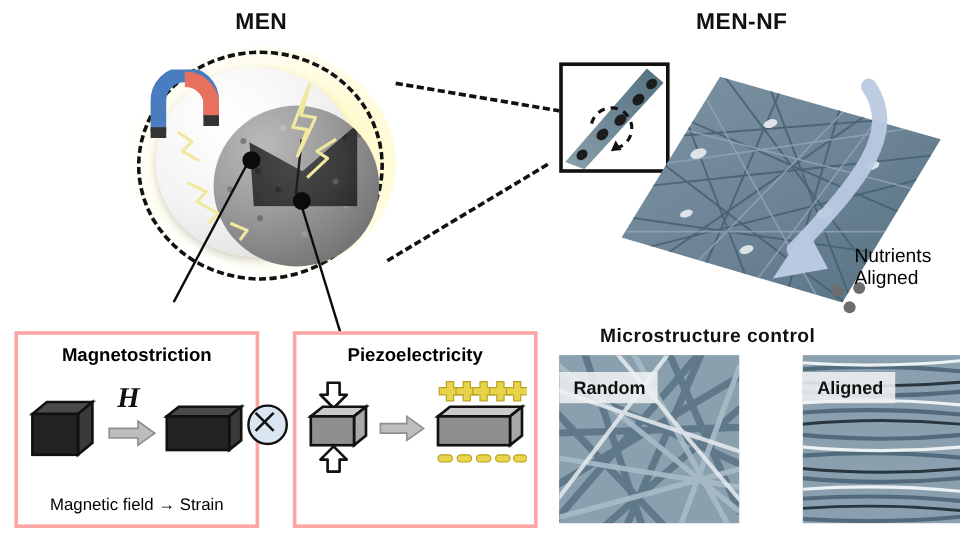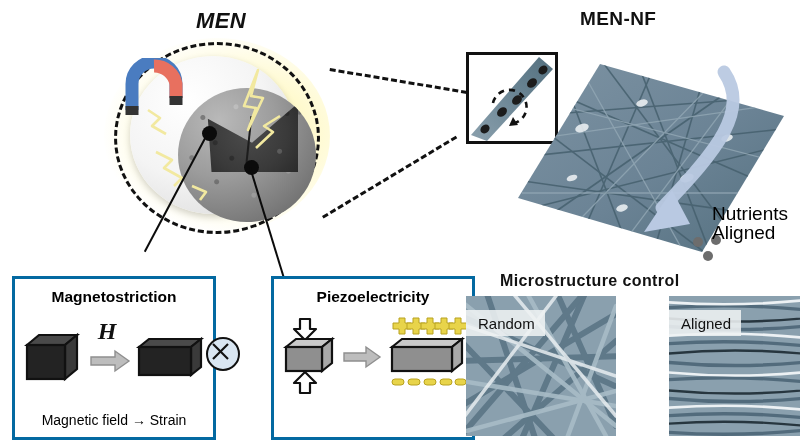--- a/index.html
+++ b/index.html
@@ -1,20 +1,20 @@
 <!DOCTYPE html>
 <html><head>
 <meta charset="utf-8">
 <style>
   html,body{margin:0;padding:0;background:#ffffff;}
   body{width:800px;height:445px;overflow:hidden;font-family:"Liberation Sans",sans-serif;color:#000;}
   #fig{position:relative;width:800px;height:445px;background:#fff;}
 
   .ttl{position:absolute;font-weight:bold;letter-spacing:.4px;color:#111;white-space:nowrap;}
-  #men-title{left:196px;top:8px;font-size:22px;font-style:italic;}
+  #men-title{left:196px;top:8px;font-size:19px;}
   #mennf-title{left:580px;top:8px;font-size:19px;}
   #micro-title{left:500px;top:272px;font-size:16px;}
 
   
   #np-wrap{position:absolute;left:96px;top:36px;width:240px;height:200px;}
   #glow{position:absolute;left:8px;top:2px;width:226px;height:196px;border-radius:50%;
         background:radial-gradient(ellipse at 62% 48%, rgba(255,244,150,.85) 0%, rgba(255,246,170,.45) 42%, rgba(255,250,200,0) 72%);}
   #dashed-circle{position:absolute;left:18px;top:6px;width:200px;height:186px;border:3px dashed #111;border-radius:50%;}
   #shell-outer{position:absolute;left:34px;top:20px;width:166px;height:158px;border-radius:50%;
      background:radial-gradient(circle at 35% 28%, #ffffff 0%, #f4f4f4 48%, #e2e2e2 78%, #d2d2d2 100%);
@@ -36,42 +36,42 @@
        radial-gradient(circle at 88% 18%, rgba(0,0,0,.4) 0 2px, transparent 3px);}
   #cut-edge1{position:absolute;left:70px;top:28px;width:2px;height:46px;background:#1d1d1d;transform:rotate(6deg);}
   #lightning{position:absolute;left:34px;top:20px;width:166px;height:158px;pointer-events:none;}
 
   #magnet{position:absolute;left:22px;top:22px;width:76px;height:58px;}
 
   .dot{position:absolute;width:15px;height:15px;border-radius:50%;background:#0b0b0b;}
   .leader{position:absolute;background:#0b0b0b;transform-origin:0 0;height:2.4px;}
 
   
-  .mbox{position:absolute;border:3px solid #0369a1;background:#fff;}
+  .mbox{position:absolute;border:3px solid #fca5a5;background:#fff;}
   #box-mag{left:12px;top:276px;width:198px;height:158px;}
-  #box-piezo{left:244px;top:276px;width:198px;height:158px;margin-left:27px;}
+  #box-piezo{left:244px;top:276px;width:198px;height:158px;}
   .mbox h3{margin:0;position:absolute;left:0;right:0;top:9px;text-align:center;font-size:15.5px;font-weight:bold;}
   .mcap{position:absolute;left:0;right:0;bottom:9px;text-align:center;font-size:14px;}
   .stage{position:absolute;left:0;right:0;top:38px;height:78px;}
 
   #xmul{position:absolute;left:206px;top:337px;width:30px;height:30px;border-radius:50%;
         border:2.6px solid #111;background:#d9e6f2;z-index:6;}
 
   
   #scaffold{position:absolute;left:512px;top:58px;width:280px;height:200px;}
   #inset{position:absolute;left:466px;top:52px;width:86px;height:86px;border:3px solid #111;background:#fff;overflow:hidden;}
   .dashline{position:absolute;border-top:3px dashed #111;transform-origin:0 0;}
-  #nutrients{position:absolute;left:712px;top:204px;font-size:19px;line-height:19px;}
+  #nutrients{position:absolute;left:712px;top:204px;font-size:16px;line-height:19px;}
 
   
   .micro{position:absolute;top:296px;width:150px;height:140px;overflow:hidden;background:#8aa0ae;}
   #micro-random{left:466px;}
   #micro-aligned{left:669px;}
   .mlabel{position:absolute;left:0;top:14px;height:26px;display:flex;align-items:center;
-          padding:0 10px 0 12px;background:rgba(238,241,243,.88);font-weight:normal;font-size:15px;color:#111;}
+          padding:0 10px 0 12px;background:rgba(238,241,243,.88);font-weight:bold;font-size:15px;color:#111;}
   #nf-dots{position:absolute;left:690px;top:232px;width:40px;height:32px;}
 </style>
 </head>
 <body>
 
 <div id="fig">
 
   <div class="ttl" id="men-title">MEN</div>
   <div class="ttl" id="mennf-title">MEN-NF</div>
   <div class="ttl" id="micro-title">Microstructure control</div>

